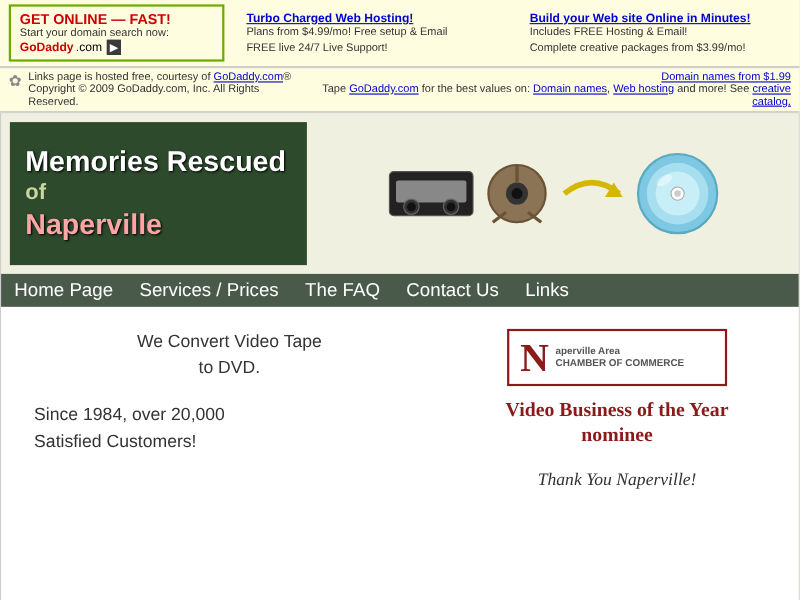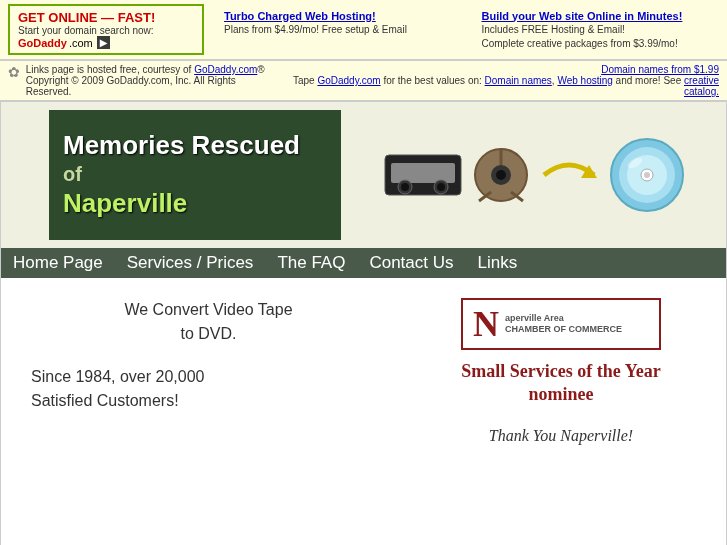--- a/index.html
+++ b/index.html
@@ -120,44 +120,43 @@
     
     #site-header {
       display: flex;
       align-items: center;
       background: #f0f0e0;
       padding: 8px;
       gap: 10px;
     }
     #logo-box {
       background: #2d4a2d;
-      width: 292px;
+      width: 270px;
       min-height: 130px;
       padding: 14px;
       display: flex;
       flex-direction: column;
       justify-content: center;
-      margin-left: 40px;
     }
     #logo-box .logo-text-1 {
       color: #ffffff;
       font-size: 26px;
       font-weight: bold;
       font-family: Arial, sans-serif;
       line-height: 1.1;
       text-shadow: 1px 1px 2px #000;
     }
     #logo-box .logo-text-2 {
       color: #c8d8a0;
       font-size: 20px;
       font-weight: bold;
       margin-top: 4px;
     }
     #logo-box .logo-text-3 {
-      color: #bef264;
+      color: #fca5a5;
       font-size: 26px;
       font-weight: bold;
       margin-top: 2px;
       text-shadow: 1px 1px 2px #000;
     }
     #header-image {
       flex: 1;
       display: flex;
       align-items: center;
       justify-content: center;
@@ -264,20 +263,21 @@
     <div class="ad-domain">
       <span class="ad-logo">GoDaddy</span>
       <span>.com</span>
       <span style="background:#3a3a3a;color:#fff;padding:1px 3px;font-size:10px;margin-left:2px;">▶</span>
     </div>
   </div>
   <div id="ad-links">
     <div class="ad-link-col">
       <a>Turbo Charged Web Hosting!</a>
       <p>Plans from $4.99/mo! Free setup &amp; Email</p>
+      <p>FREE live 24/7 Live Support!</p>
     </div>
     <div class="ad-link-col">
       <a>Build your Web site Online in Minutes!</a>
       <p>Includes FREE Hosting &amp; Email!</p>
       <p>Complete creative packages from $3.99/mo!</p>
     </div>
   </div>
 </div>
 
 <div id="godaddy-info-bar">
@@ -376,20 +376,20 @@
       <div id="chamber-logo">
         <div class="chamber-n">
           <span>N</span>
         </div>
         <div class="chamber-text">
           <div>aperville Area</div>
           <div>CHAMBER OF COMMERCE</div>
         </div>
       </div>
       <div class="small-business-text">
-        <div>Small Services of the Year</div>
+        <div>Video Business of the Year</div>
         <div>nominee</div>
       </div>
       <div class="thank-you-text">Thank You Naperville!</div>
     </div>
   </div>
 
 </div>
 
 </body></html>

